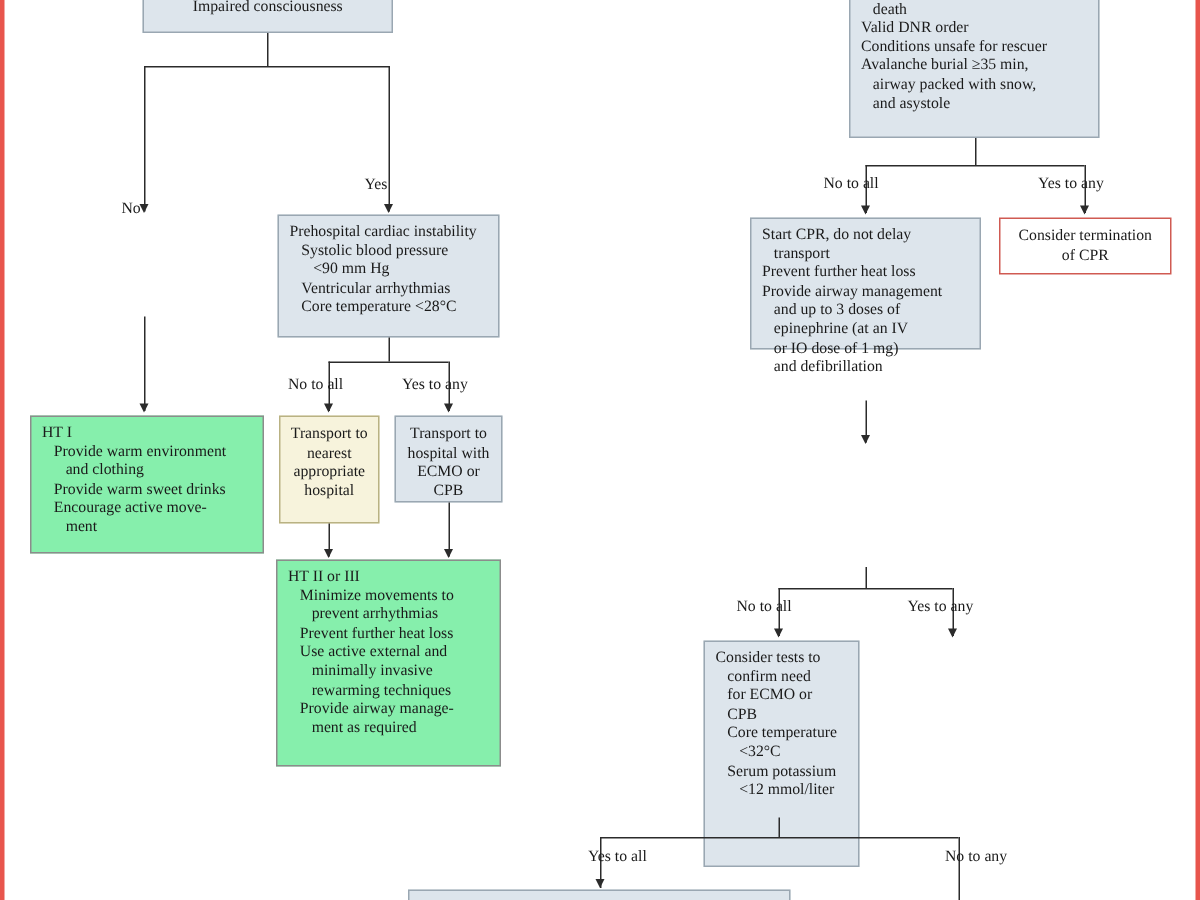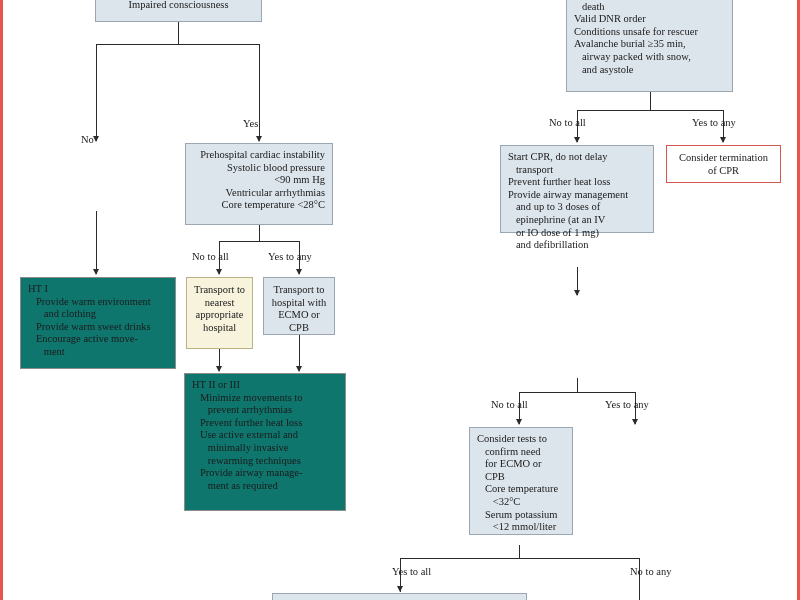--- a/index.html
+++ b/index.html
@@ -47,21 +47,21 @@
   }
   .box.blue {
     background: #dde5ec;
     border-color: #9aa7b2;
   }
   .box.cream {
     background: #f7f3dc;
     border-color: #b9b283;
   }
   .box.white {
-    background: #0f766e;
+    background: #86efac;
     border-color: #8c8c8c;
   }
   .box.redline {
     background: #ffffff;
     border-color: #d05a52;
   }
   .box.center {
     text-align: center;
   }
   .line {
@@ -108,21 +108,21 @@
 
   <div class="line hline" style="left:96px; top:44px; width:164px;"></div>
   <div class="line vline" style="left:96px; top:44px; height:97px;"></div>
   <div class="line vline" style="left:259px; top:44px; height:97px;"></div>
   <div class="arrow-down" style="left:92.5px; top:136px;"></div>
   <div class="arrow-down" style="left:255.5px; top:136px;"></div>
   <div class="label" style="left:81px; top:134px;">No</div>
   <div class="label" style="left:243px; top:118px;">Yes</div>
 
 
-  <div class="box blue" style="left:185px; top:143px; width:148px; height:82px;text-align:right;">Prehospital cardiac instability
+  <div class="box blue" style="left:185px; top:143px; width:148px; height:82px;">Prehospital cardiac instability
    Systolic blood pressure
       &lt;90 mm Hg
    Ventricular arrhythmias
    Core temperature &lt;28°C</div>
 
   <div class="line vline" style="left:96px; top:211px; height:63px;"></div>
   <div class="arrow-down" style="left:92.5px; top:269px;"></div>
 
   <div class="box white" style="left:20px; top:277px; width:156px; height:92px;">HT I
    Provide warm environment
@@ -145,21 +145,21 @@
 appropriate
 hospital</div>
 
   <div class="box blue center" style="left:263px; top:277px; width:72px; height:58px; padding:6px 4px;">Transport to
 hospital with
 ECMO or CPB</div>
 
   <div class="line vline" style="left:219px; top:349px; height:22px;"></div>
   <div class="arrow-down" style="left:215.5px; top:366px;"></div>
 
-  <div class="box white" style="left:184px; top:373px; width:162px; height:138px;">HT II or III
+  <div class="box white" style="left:184px; top:373px; width:150px; height:138px;">HT II or III
    Minimize movements to
       prevent arrhythmias
    Prevent further heat loss
    Use active external and
       minimally invasive
       rewarming techniques
    Provide airway manage-
       ment as required</div>
 
   <div class="line vline" style="left:299px; top:335px; height:36px;"></div>
@@ -192,21 +192,21 @@
 
   <div class="line vline" style="left:577px; top:378px; height:14px;"></div>
   <div class="line hline" style="left:519px; top:392px; width:116px;"></div>
   <div class="line vline" style="left:519px; top:392px; height:32px;"></div>
   <div class="line vline" style="left:635px; top:392px; height:32px;"></div>
   <div class="arrow-down" style="left:515.5px; top:419px;"></div>
   <div class="arrow-down" style="left:631.5px; top:419px;"></div>
   <div class="label" style="left:491px; top:399px;">No to all</div>
   <div class="label" style="left:605px; top:399px;">Yes to any</div>
 
-  <div class="box blue" style="left:469px; top:427px; width:104px; height:108px;">Consider tests to
+  <div class="box blue" style="left:469px; top:427px; width:104px; height:151px;">Consider tests to
    confirm need
    for ECMO or
    CPB
    Core temperature
       &lt;32°C
    Serum potassium
       &lt;12 mmol/liter</div>
 
 
   <div class="line vline" style="left:519px; top:545px; height:13px;"></div>

